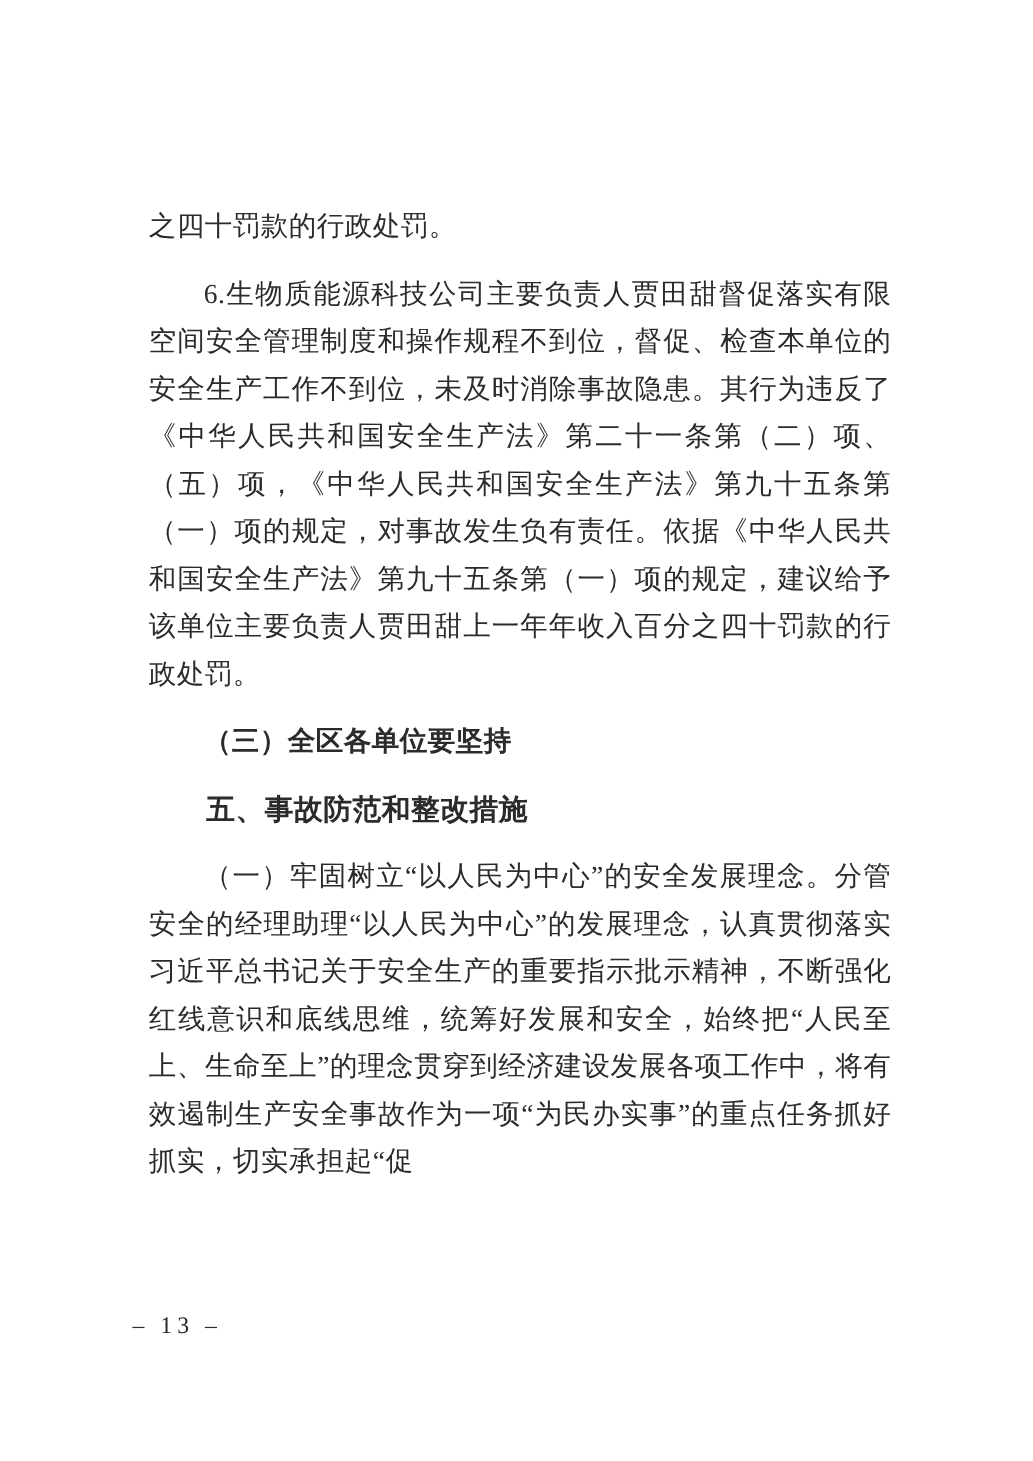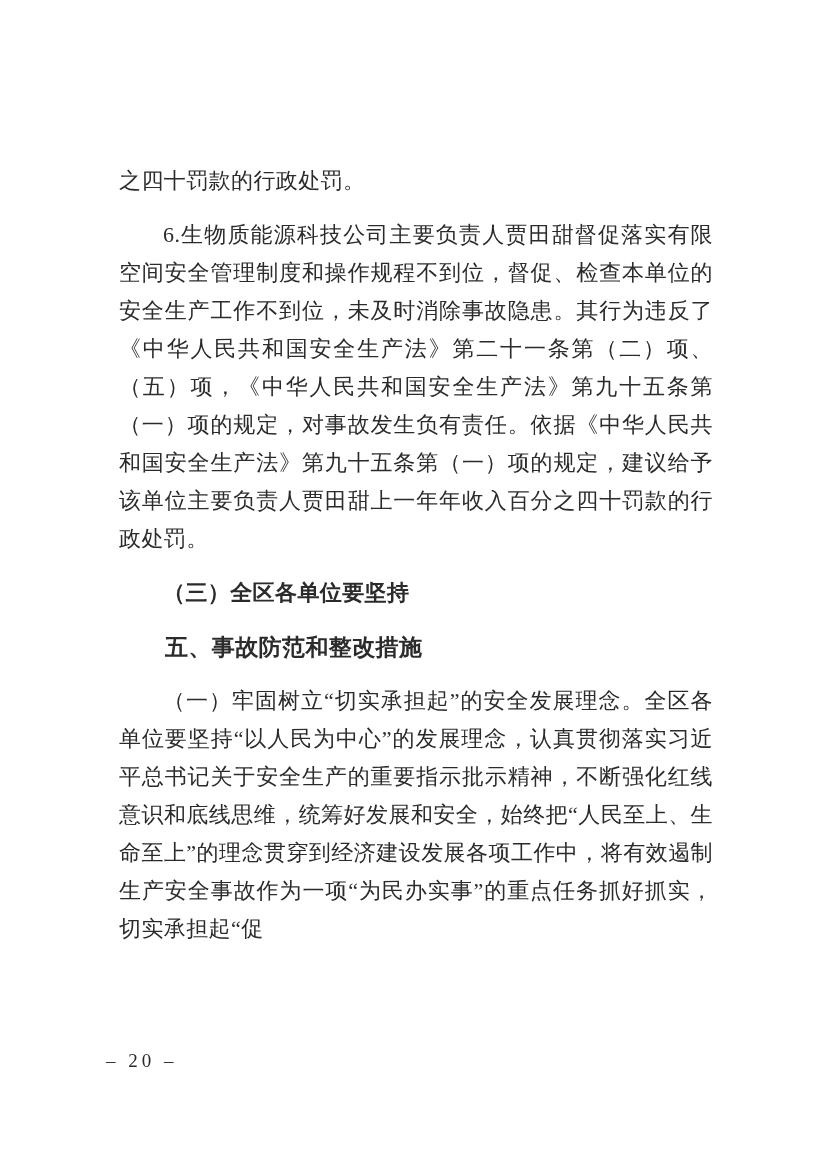--- a/index.html
+++ b/index.html
@@ -56,16 +56,16 @@
 </style>
 </head>
 <body>
 
 <div class="page">
   <div class="content">
     <p class="para cont">之四十罚款的行政处罚。</p>
     <p class="para">6.生物质能源科技公司主要负责人贾田甜督促落实有限空间安全管理制度和操作规程不到位，督促、检查本单位的安全生产工作不到位，未及时消除事故隐患。其行为违反了《中华人民共和国安全生产法》第二十一条第（二）项、（五）项，《中华人民共和国安全生产法》第九十五条第（一）项的规定，对事故发生负有责任。依据《中华人民共和国安全生产法》第九十五条第（一）项的规定，建议给予该单位主要负责人贾田甜上一年年收入百分之四十罚款的行政处罚。</p>
     <p class="para h-sub">（三）全区各单位要坚持</p>
     <p class="para h-section">五、事故防范和整改措施</p>
-    <p class="para">（一）牢固树立“切实承担起”的安全发展理念。全区各单位要坚持“以人民为中心”的发展理念，认真贯彻落实习近平总书记关于安全生产的重要指示批示精神，不断强化红线意识和底线思维，统筹好发展和安全，始终把“人民至上、生命至上”的理念贯穿到经济建设发展各项工作中，将有效遏制生产安全事故作为一项“为民办实事”的重点任务抓好抓实，切实承担起“促</p>
+    <p class="para">（一）牢固树立“以人民为中心”的安全发展理念。分管安全的经理助理“以人民为中心”的发展理念，认真贯彻落实习近平总书记关于安全生产的重要指示批示精神，不断强化红线意识和底线思维，统筹好发展和安全，始终把“人民至上、生命至上”的理念贯穿到经济建设发展各项工作中，将有效遏制生产安全事故作为一项“为民办实事”的重点任务抓好抓实，切实承担起“促</p>
   </div>
-  <div class="footer">– 20 –</div>
+  <div class="footer">– 13 –</div>
 </div>
 
 </body></html>

